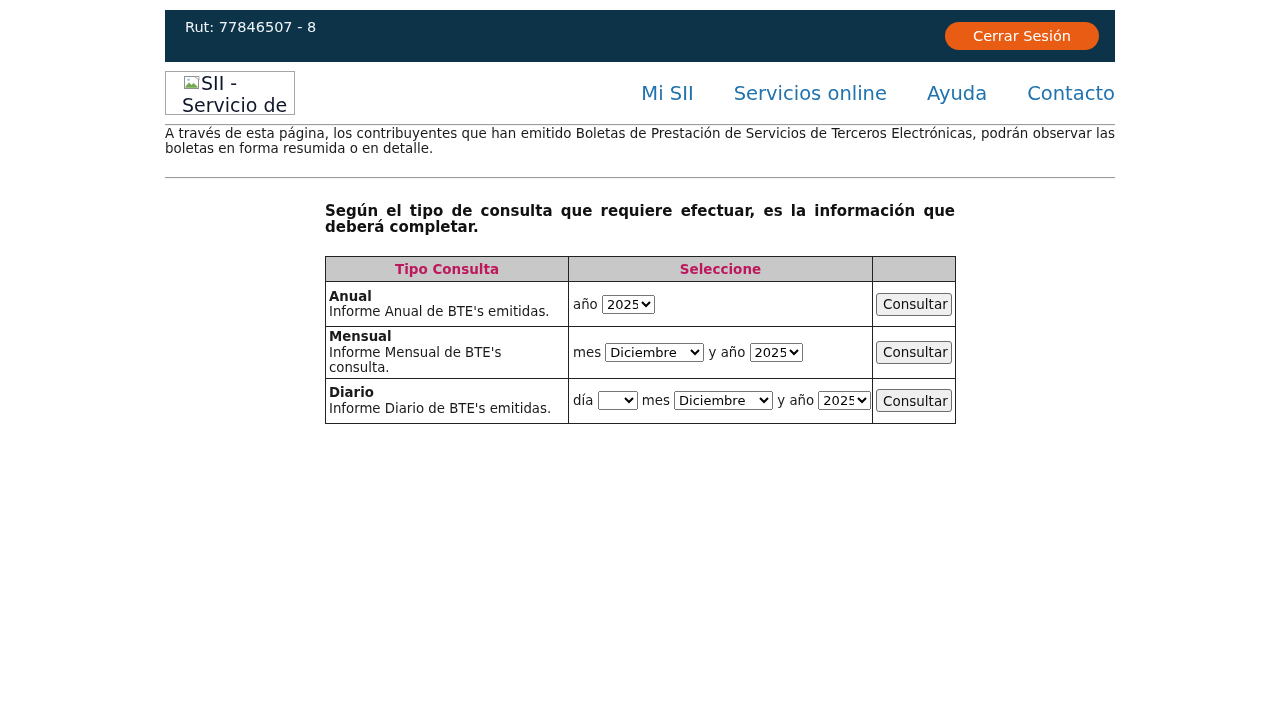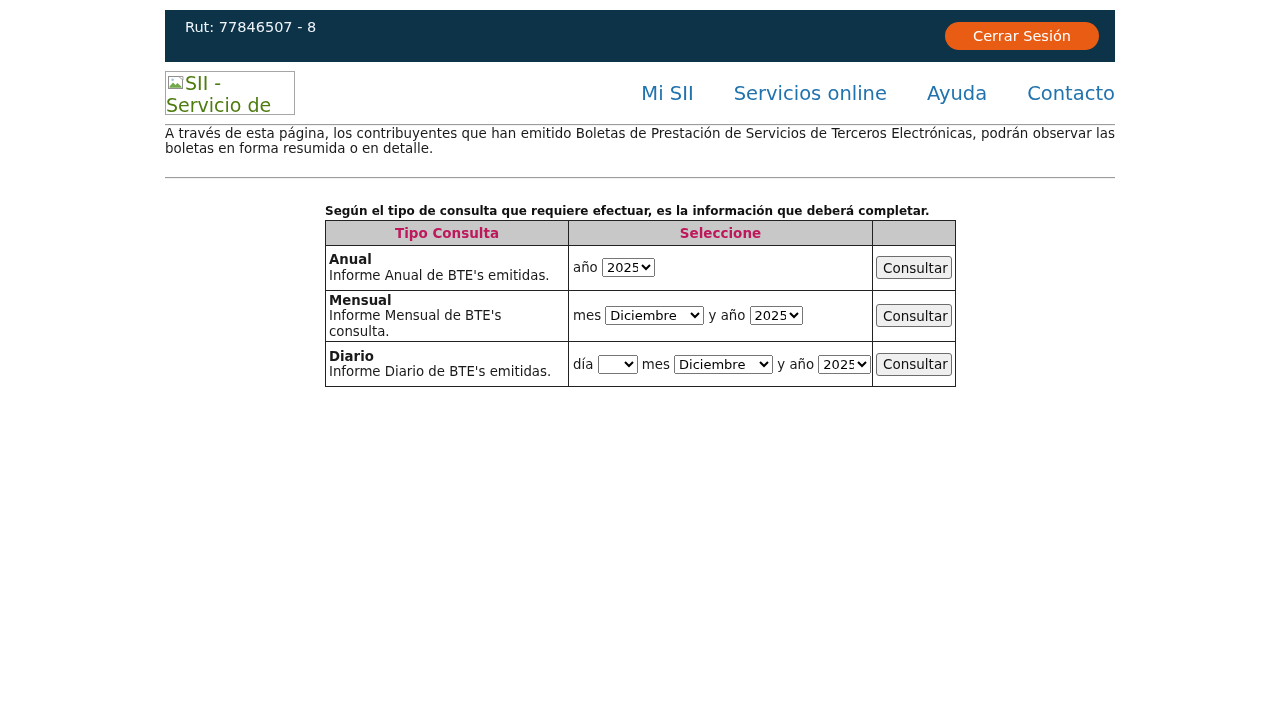--- a/index.html
+++ b/index.html
@@ -54,22 +54,23 @@
     justify-content: space-between;
   }
   .logo-box {
     width: 130px;
     height: 44px;
     box-sizing: border-box;
     border: 1px solid #a6a6a6;
     overflow: hidden;
     font-size: 19px;
     line-height: 22px;
-    color: #4d7c0f;
-    cursor: pointer;
+    color: #0f172a;
+    cursor: pointer;
+    padding-left: 16px;
   }
   .broken-img {
     display: inline-block;
     vertical-align: baseline;
     margin: 0 1px 0 2px;
   }
   .nav {
     display: flex;
     gap: 40px;
     font-size: 19.5px;
@@ -103,26 +104,26 @@
     text-align: justify;
     color: #1a1a1a;
     margin: 0 0 21px 0;
   }
 
   .consulta {
     width: 630px;
     margin: 25px auto 0 auto;
   }
   .instruction {
-    font-size: 12px;
+    font-size: 15px;
     font-weight: bold;
     line-height: 15.5px;
     text-align: justify;
     color: #111111;
-    margin: 0 0 0 0;
+    margin: 0 0 21px 0;
   }
 
   table.consulta-table {
     width: 630px;
     border-collapse: collapse;
     table-layout: fixed;
   }
   .consulta-table th,
   .consulta-table td {
     border: 1px solid #222222;

